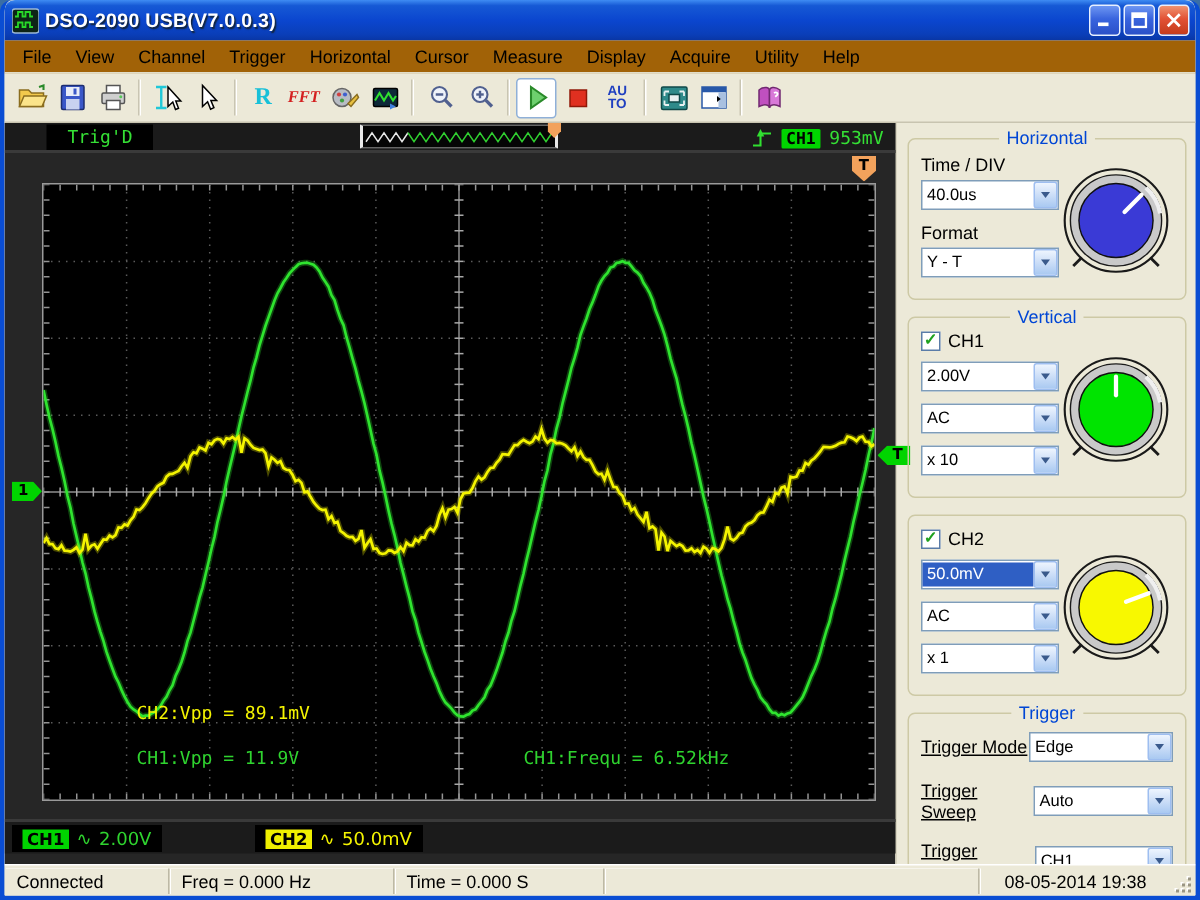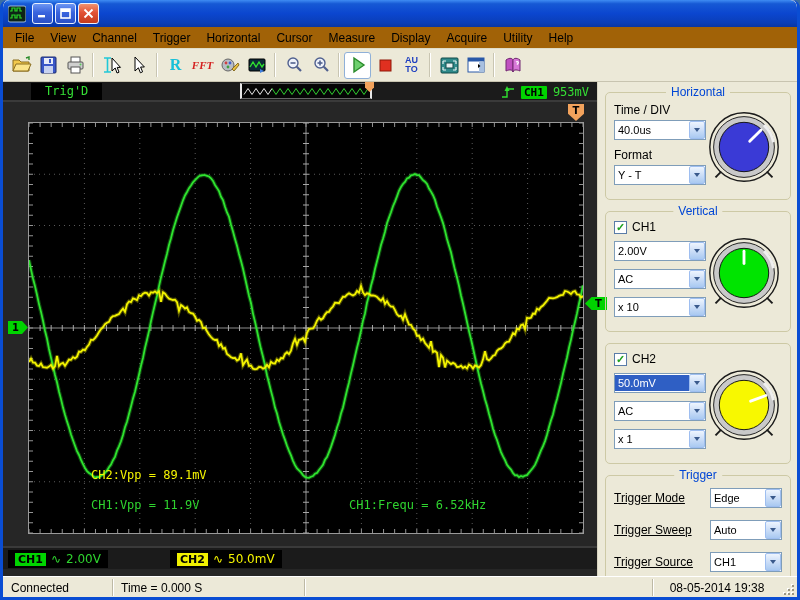--- a/index.html
+++ b/index.html
@@ -92,46 +92,47 @@
     background:linear-gradient(180deg,#eef5fe,#cfe0f8 45%,#a9c9f1); border:1px solid #9ebef0; border-radius:2px; }
   .chev { width:0; height:0; border-left:3px solid transparent; border-right:3px solid transparent;
     border-top:4px solid #3a5a8c; }
   .cb-row { display:flex; align-items:center; gap:5px; margin:0 0 7px; }
   .cb { width:13px; height:13px; background:#fff; border:1px solid #5a7ca8; display:flex; align-items:center;
     justify-content:center; color:#1fa11f; font-size:11px; font-weight:bold; line-height:11px; }
   .cb-label { font-size:12px; }
   .trig-row { display:flex; align-items:center; justify-content:space-between; margin:4px 0 12px; }
   .trig-row:last-child { margin-bottom:4px; }
   .trig-row label { font-size:12px;text-decoration:underline; }
-  .trig-row .combo { width:72px; margin-bottom:0;align-items:center; }
+  .trig-row .combo { width:96px; margin-bottom:0;align-items:center; }
 
   
   .statusbar { height:21px; flex:0 0 21px; background:#ece9d8; border-top:1px solid #fff;
     display:flex; align-items:center; font-size:12px; color:#000; }
   .sb-sec { padding:2px 8px; height:17px; border-right:1px solid #bdb9a5; box-shadow:1px 0 0 #fff; }
-  .sb-1 { width:110px; } .sb-2 { width:150px; } .sb-3 { width:192px; }
+  .sb-1 { width:110px; } .sb-2 { width:150px; } .sb-3 { width:140px; }
   .sb-fill { flex:1; border-right:1px solid #bdb9a5; box-shadow:1px 0 0 #fff; height:17px; }
   .sb-date { width:128px; text-align:center; border-right:none; box-shadow:none; }
   .grip { width:14px; height:14px; margin:4px 2px 0 0; position:relative; }
   .grip i { position:absolute; width:2px; height:2px; background:#9a9684; box-shadow:-1px -1px 0 #fff; }
   .grip i:nth-child(1){ right:1px; bottom:1px; } .grip i:nth-child(2){ right:5px; bottom:1px; }
   .grip i:nth-child(3){ right:1px; bottom:5px; } .grip i:nth-child(4){ right:9px; bottom:1px; }
   .grip i:nth-child(5){ right:1px; bottom:9px; } .grip i:nth-child(6){ right:5px; bottom:5px; }
 </style>
 </head>
 <body>
 
 <div class="window">
 
   <div class="titlebar">
     <svg class="app-icon" viewBox="0 0 18 18">
       <rect x="0" y="1" width="18" height="16" rx="2" fill="#0d2416" stroke="#9ab8d8"></rect>
       <polyline points="2,6 4,6 4,3 7,3 7,6 9,6 9,3 12,3 12,6 14,6" fill="none" stroke="#28d828" stroke-width="1.2"></polyline>
       <polyline points="2,13 4,13 4,10 7,10 7,13 9,13 9,10 12,10 12,13 14,13" fill="none" stroke="#28d828" stroke-width="1.2"></polyline>
     </svg>
+    <span class="title-text">DSO-2090 USB(V7.0.0.3)</span>
     <div class="tb-btn">
       <svg width="11" height="11" viewBox="0 0 11 11">
           <rect x="1" y="7" width="7" height="2.4" fill="#fff"></rect>
         </svg>
     </div>
     <div class="tb-btn">
       <svg width="11" height="11" viewBox="0 0 11 11">
           <rect x="1" y="1" width="9" height="9" fill="none" stroke="#fff" stroke-width="1.6"></rect>
           <rect x="1" y="1" width="9" height="3" fill="#fff"></rect>
         </svg>
@@ -765,20 +766,21 @@
           </div>
         </div>
 
       </div>
 
     </div>
   </div>
 
   <div class="statusbar">
     <span class="sb-sec sb-1">Connected</span>
+    <span class="sb-sec sb-2">Freq = 0.000 Hz</span>
     <span class="sb-sec sb-3">Time = 0.000 S</span>
     <span class="sb-fill"></span>
     <span class="sb-sec sb-date">08-05-2014  19:38</span>
     <span class="grip">
         <i></i>
         <i></i>
         <i></i>
         <i></i>
         <i></i>
         <i></i>

